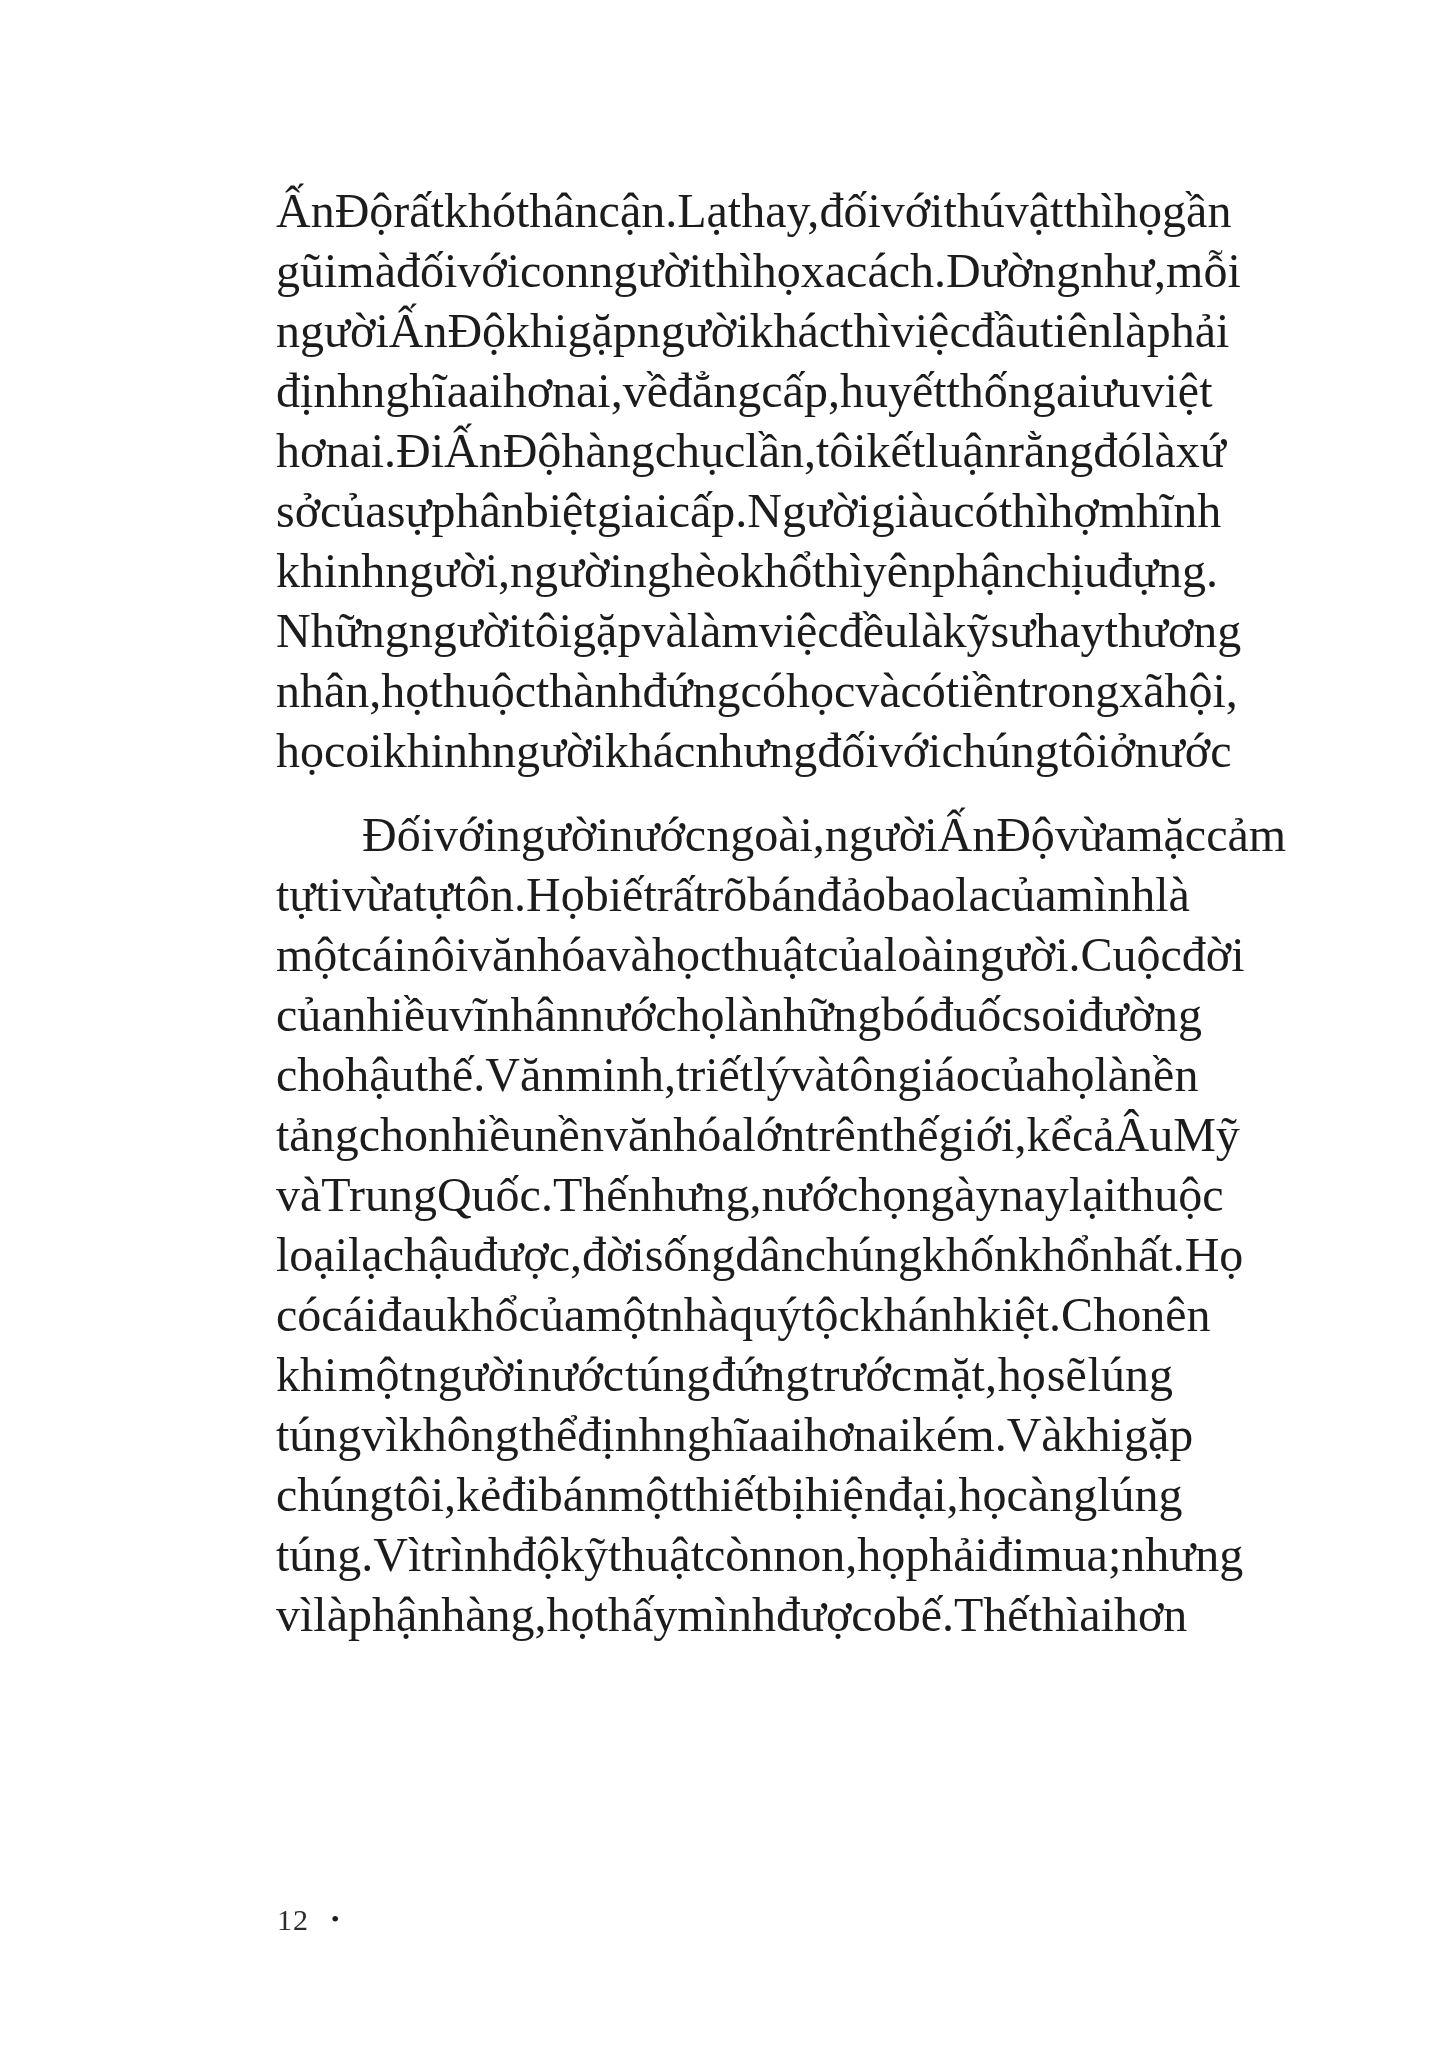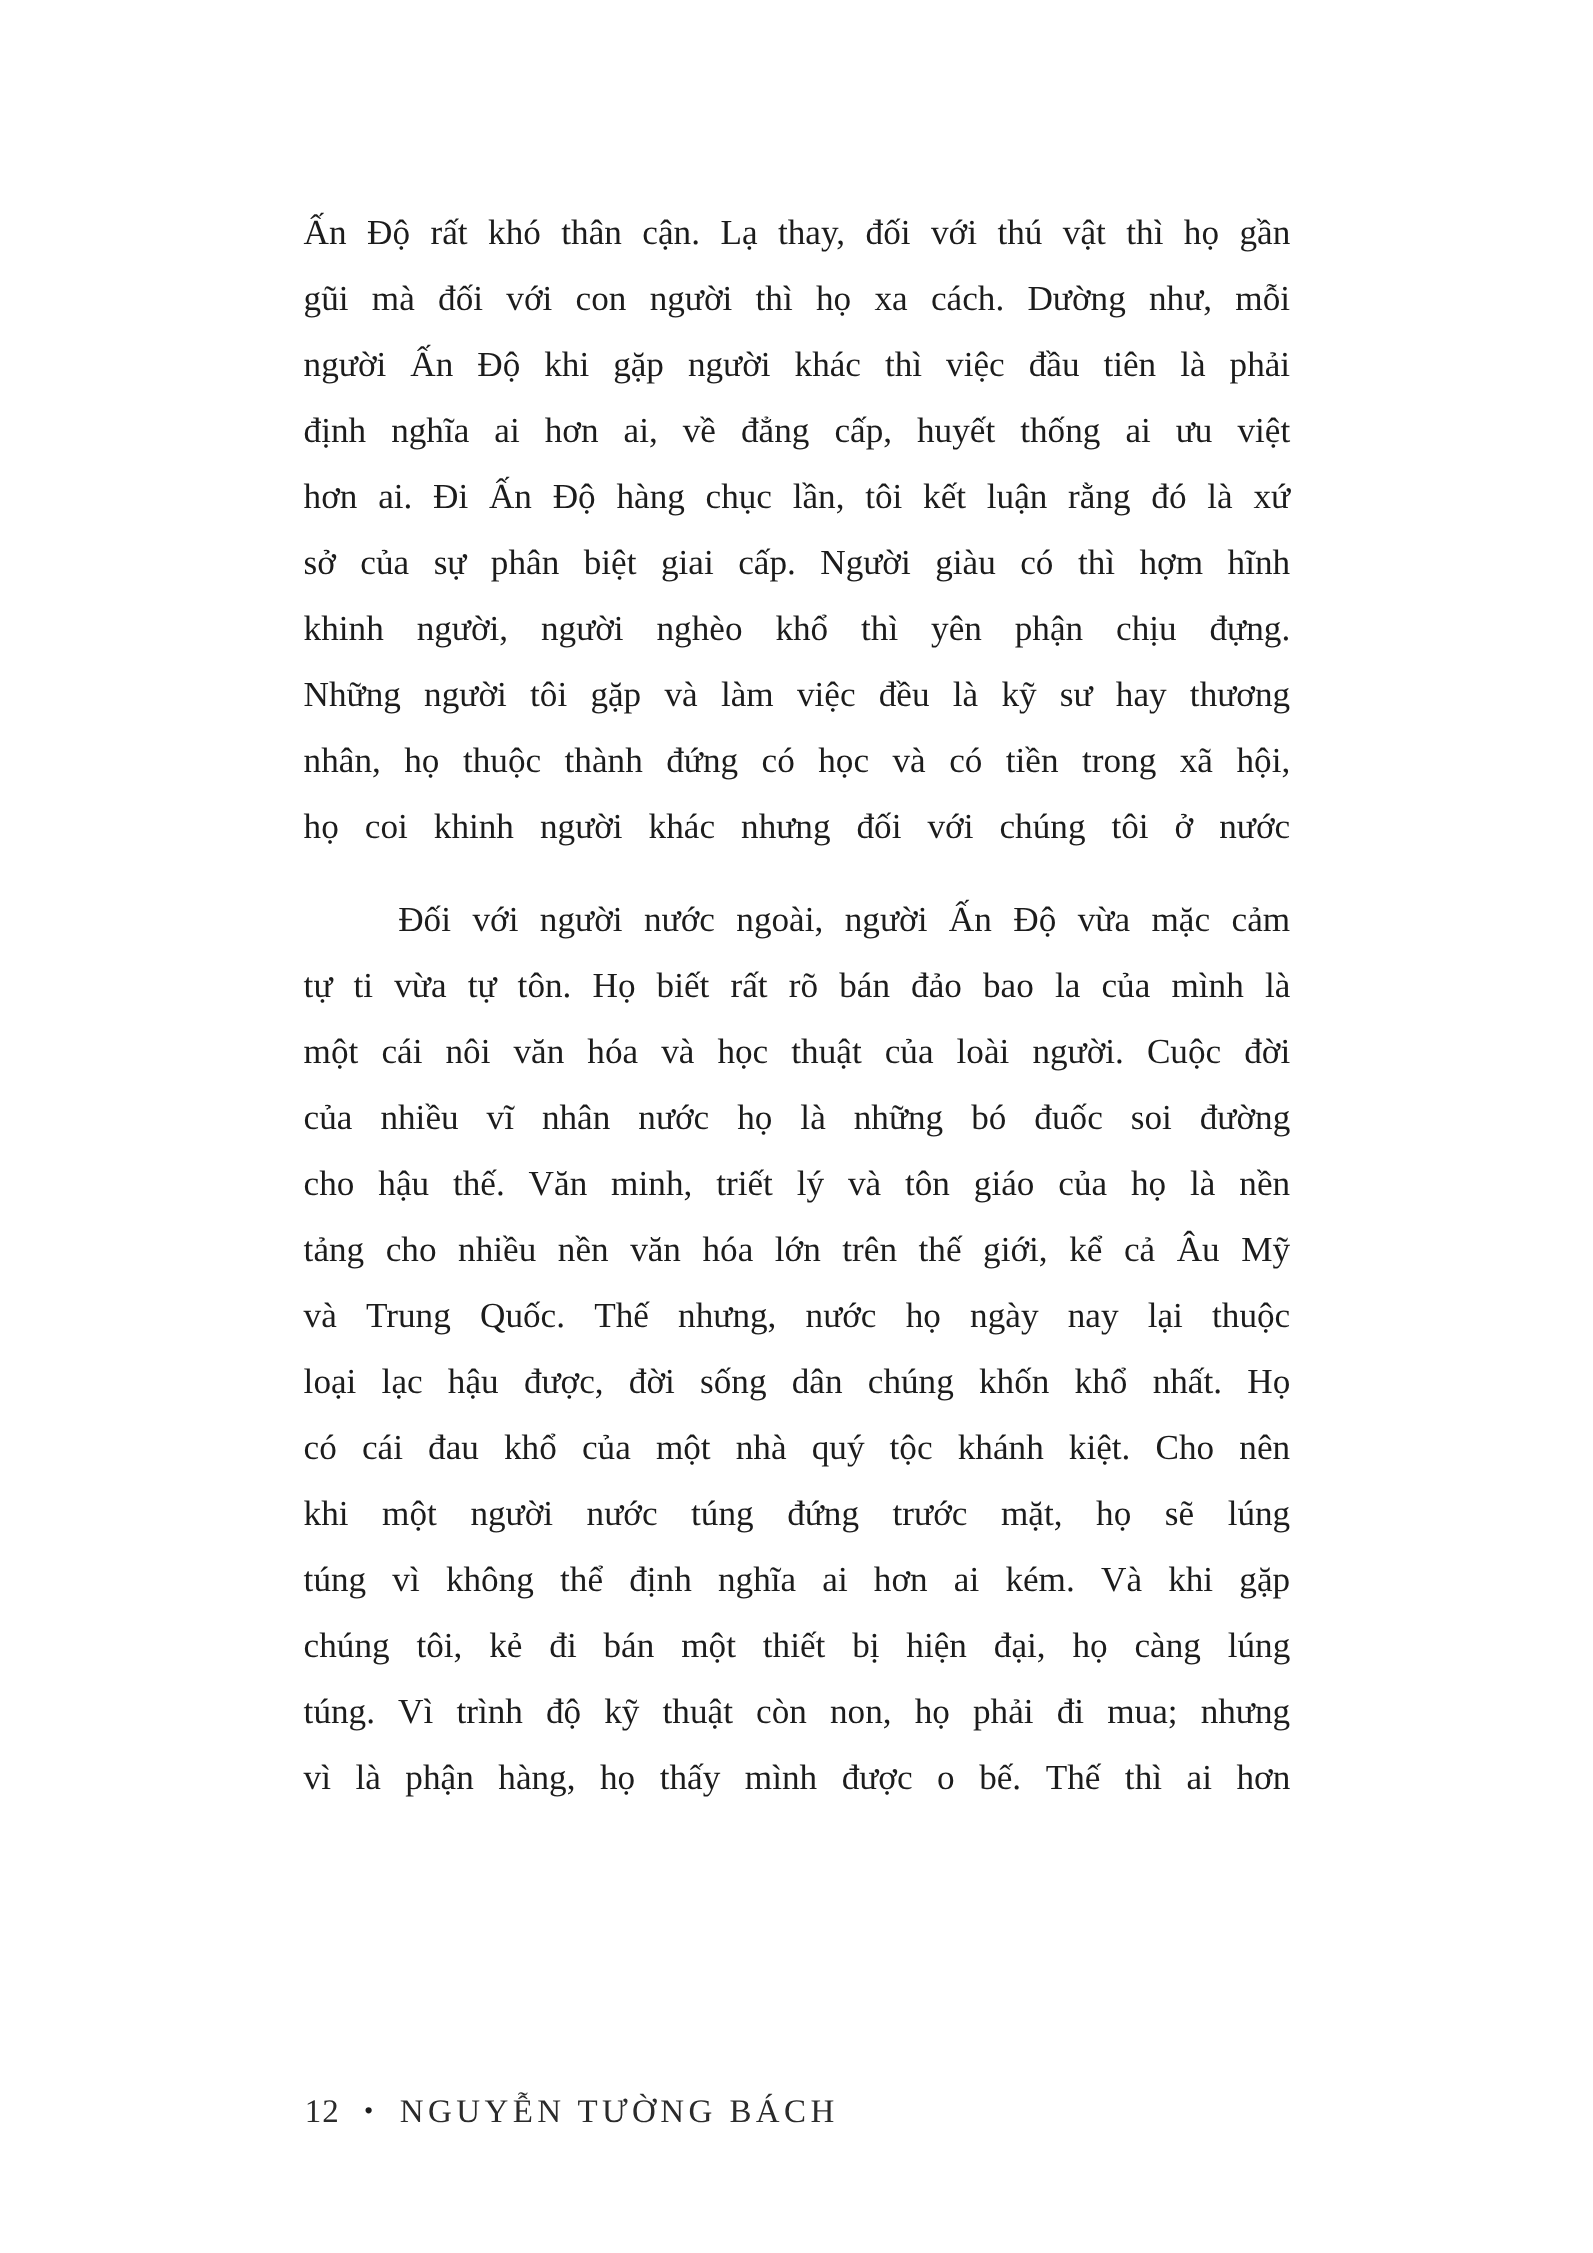--- a/index.html
+++ b/index.html
@@ -11,21 +11,21 @@
     background: #ffffff;
     overflow: hidden;
     font-family: "Liberation Serif", "DejaVu Serif", serif;
     color: #1c1c1c;
   }
   .text-block {
     position: absolute;
     left: 276px;
     top: 181px;
     width: 897px;
-    font-size: 32px;
+    font-size: 48px;
     line-height: 60px;
   }
   .para + .para { margin-top: 24px; }
   .line { height: 60px; }
   .line.justify {
     display: flex;
     justify-content: space-between;
     white-space: nowrap;
   }
   .line.justify span { display: inline-block; }
@@ -419,16 +419,15 @@
             <span>ai</span>
             <span>hơn</span>
           </div>
         </div>
       </div>
   </main>
 
   <footer class="running-footer">
     <span class="page-number">12</span>
     <span class="bullet">•</span>
-    <span class="running-title">NGUYỄN TƯỜNG BÁCH</span>
   </footer>
 
 </div>
 
 </body></html>

